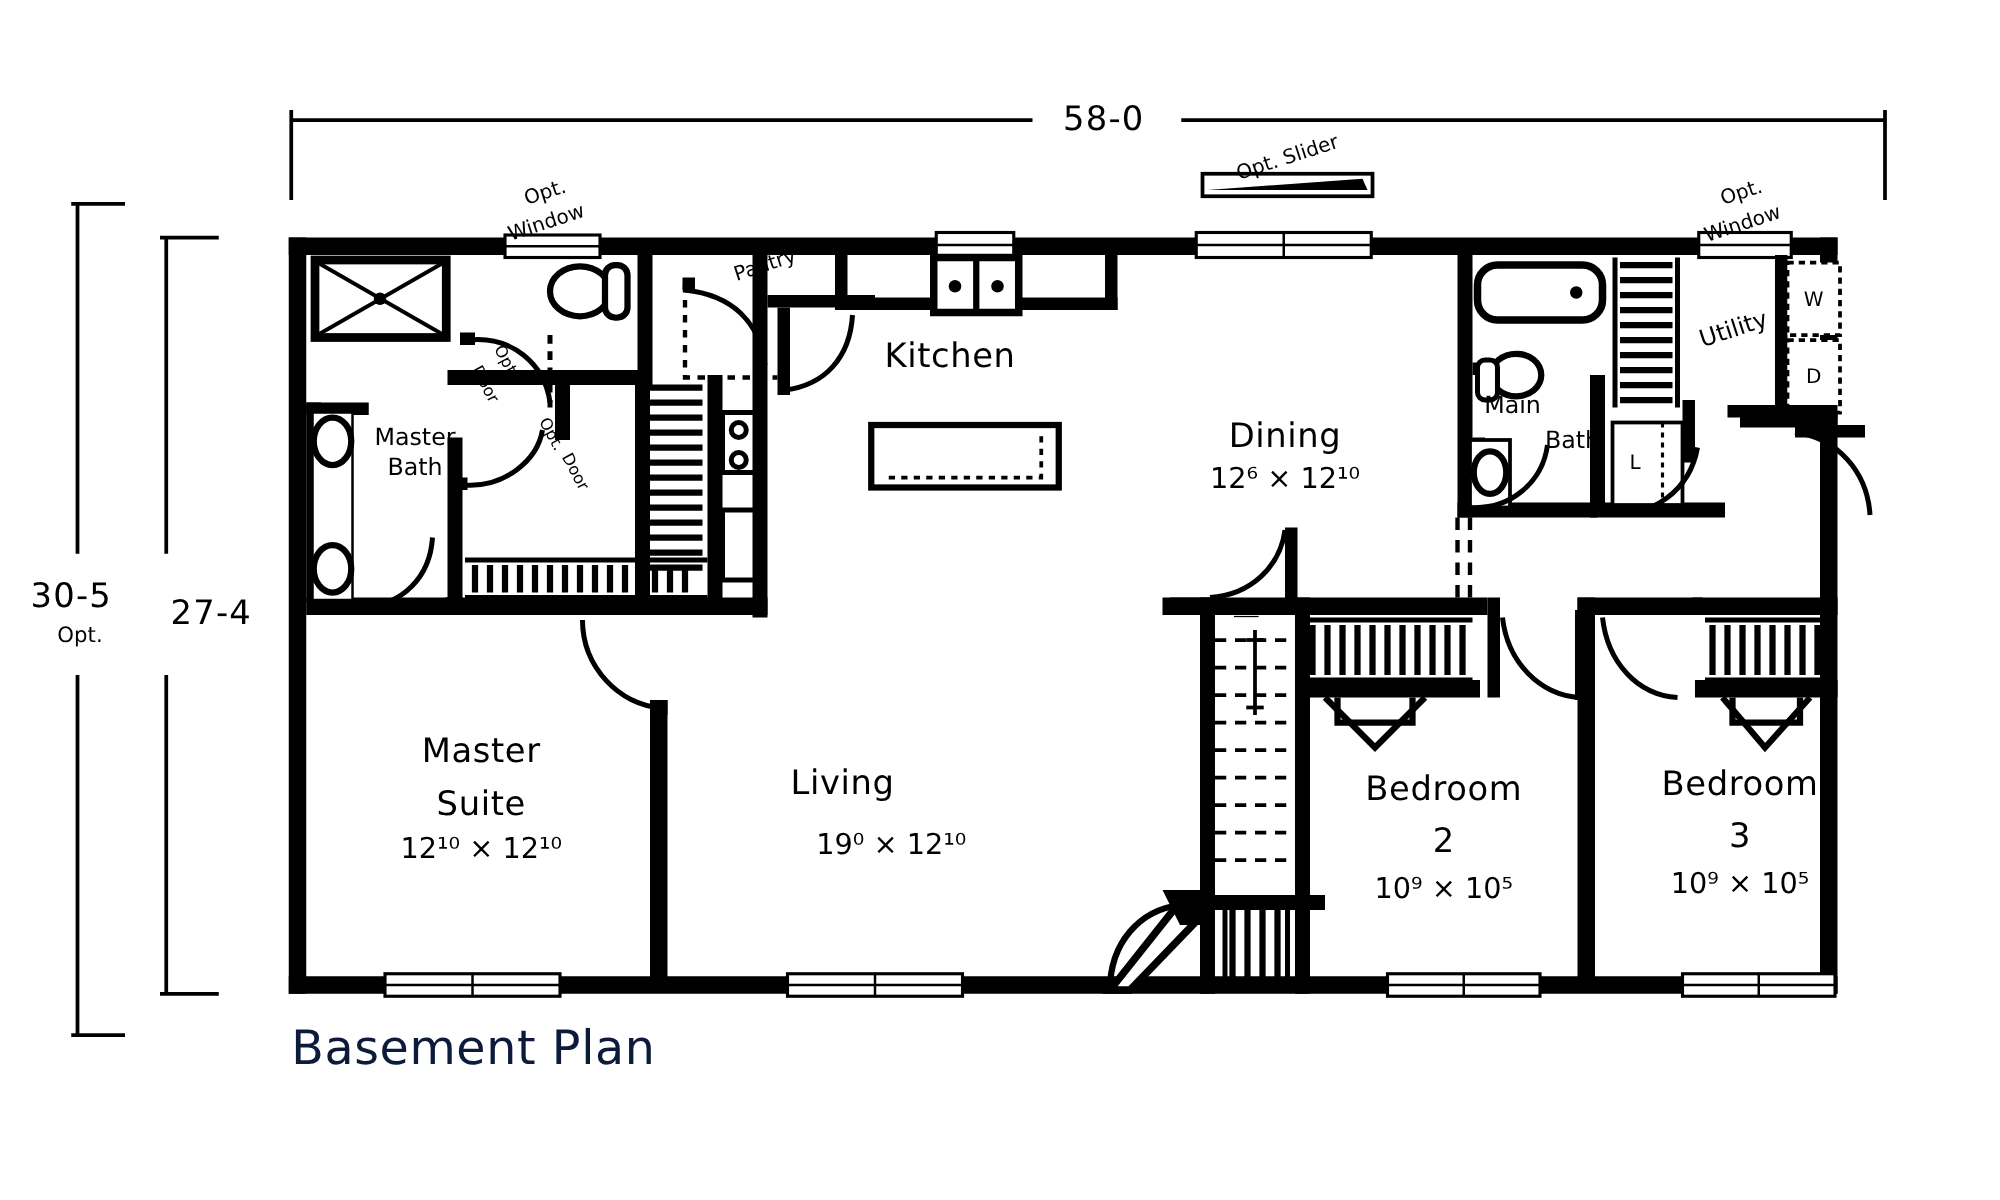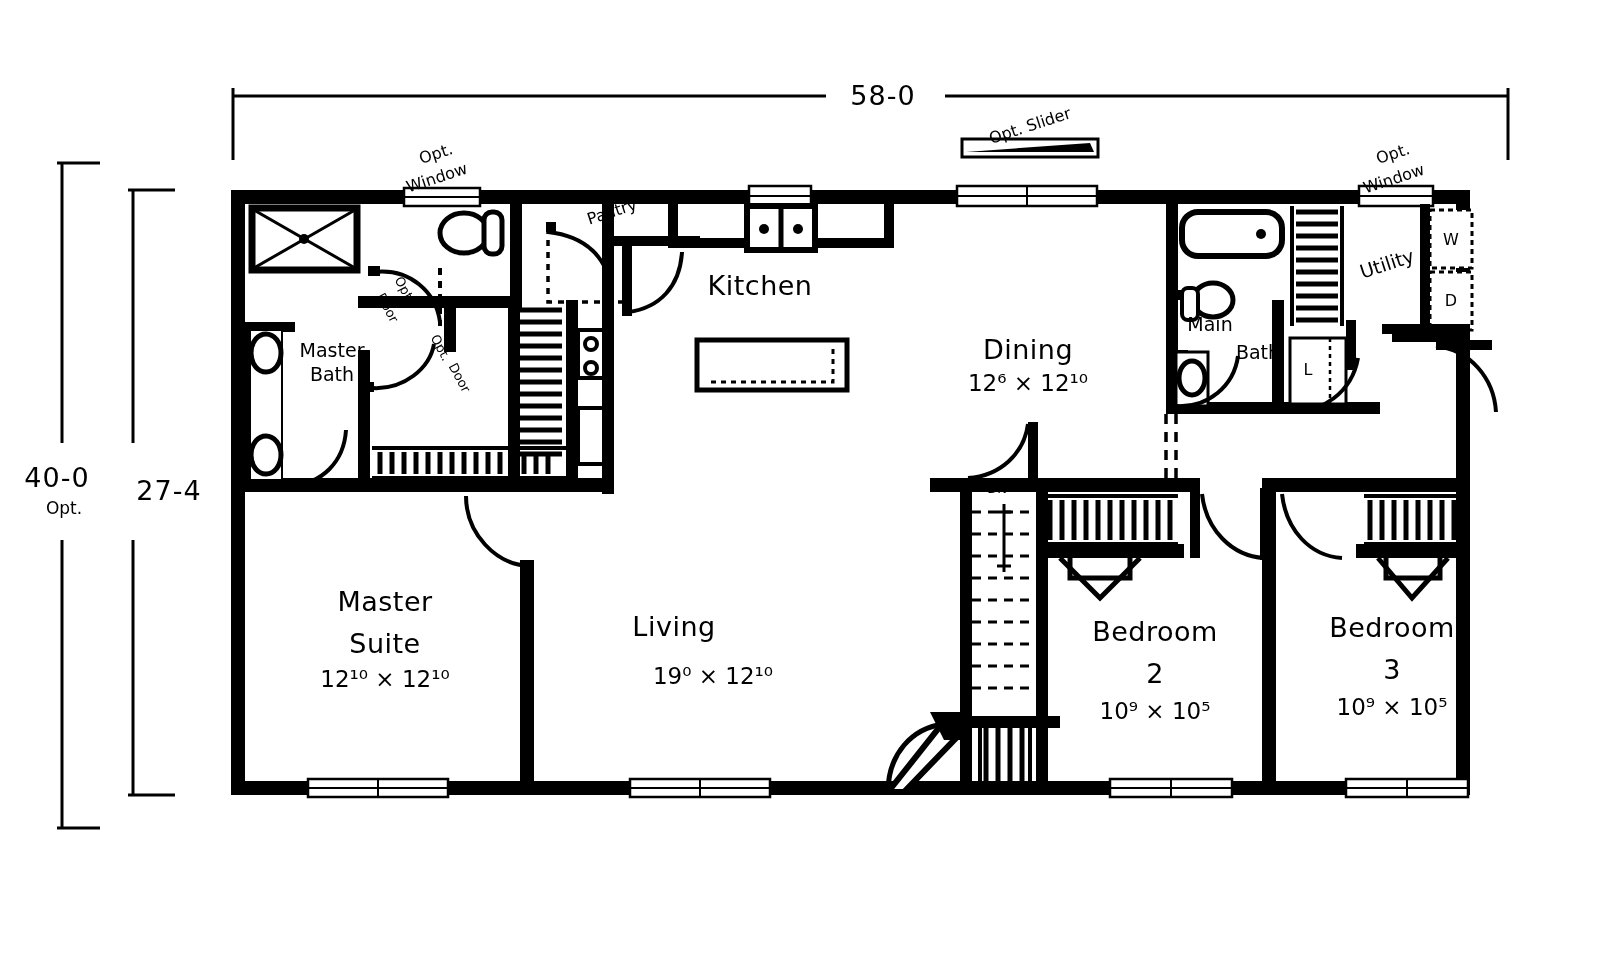--- a/index.html
+++ b/index.html
@@ -445,21 +445,21 @@
     </g>
 
     <g fill="#000">
       <rect x="1382" y="324" width="88" height="10"></rect>
     </g>
 
   </svg>
 
   <div class="lbl dim-text ctr" style="left:883px; top:96px;">58-0</div>
 
-  <div class="lbl dim-text ctr" style="left:57px; top:478px;">40-0</div>
+  <div class="lbl dim-text ctr" style="left:57px; top:478px;">30-5</div>
   <div class="lbl dim-sub ctr" style="left:64px; top:509px;">Opt.</div>
 
   <div class="lbl dim-text ctr" style="left:133px; top:491px;margin-left:36px;">27-4</div>
 
   <div class="lbl tiny-note ctr rot-n18" style="left:436px; top:154px;">Opt.</div>
   <div class="lbl tiny-note ctr rot-n18" style="left:437px; top:178px;">Window</div>
 
   <div class="lbl tiny-note ctr rot-n18" style="left:1393px; top:154px;">Opt.</div>
   <div class="lbl tiny-note ctr rot-n18" style="left:1394px; top:179px;">Window</div>
 
@@ -491,24 +491,25 @@
 
   <div class="lbl tiny-note ctr" style="left:1308px; top:370px;">L</div>
 
   <div class="lbl room-name ctr" style="left:385px; top:602px;">Master</div>
   <div class="lbl room-name ctr" style="left:385px; top:644px;">Suite</div>
   <div class="lbl room-dim ctr" style="left:385px; top:680px;">12¹⁰ × 12¹⁰</div>
 
   <div class="lbl room-name ctr" style="left:674px; top:627px;">Living</div>
   <div class="lbl room-dim ctr" style="left:713px; top:661px;margin-top:16px;">19⁰ × 12¹⁰</div>
 
-  <div class="lbl micro-note ctr" style="left:997px; top:489px;">DN</div>
+  <div class="lbl micro-note ctr" style="left:997px; top:489px;text-decoration:underline;">DN</div>
 
   <div class="lbl room-name ctr" style="left:1155px; top:632px;">Bedroom</div>
   <div class="lbl room-name ctr" style="left:1155px; top:674px;">2</div>
   <div class="lbl room-dim ctr" style="left:1155px; top:712px;">10⁹ × 10⁵</div>
 
   <div class="lbl room-name ctr" style="left:1392px; top:628px;">Bedroom</div>
   <div class="lbl room-name ctr" style="left:1392px; top:670px;">3</div>
   <div class="lbl room-dim ctr" style="left:1392px; top:708px;">10⁹ × 10⁵</div>
 
+  <div class="lbl plan-title" style="left:233px; top:817px;">Basement Plan</div>
 
 </div>
 
 </body></html>

